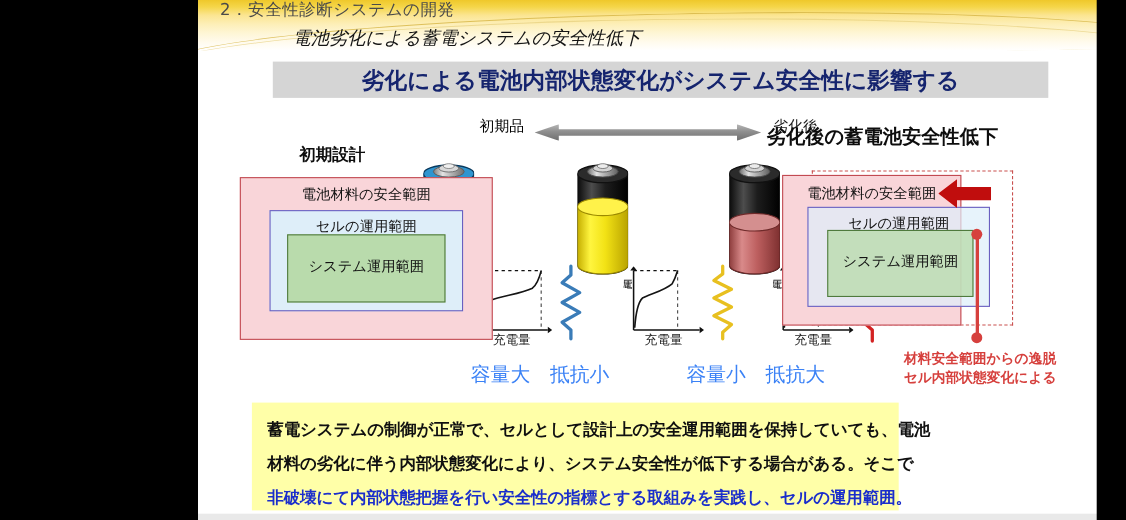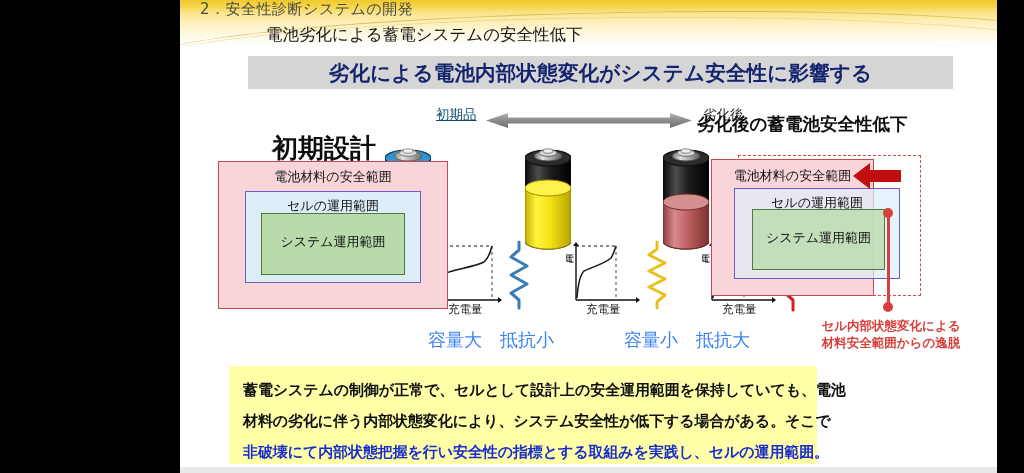--- a/index.html
+++ b/index.html
@@ -46,48 +46,48 @@
   }
   .header-section {
     position: absolute; left: 20px; top: 0px;
     font-size: 15px; color: #4a4a4a; letter-spacing: .5px;
     white-space: nowrap; z-index: 3;
   }
 
   
   .subject-line {
     position: absolute; left: 86px; top: 24px;
-    font-size: 16.5px; color: #141414; white-space: nowrap; z-index: 5;
+    font-size: 16.5px; color: #141414; white-space: nowrap; z-index: 5; font-style: italic;
   }
   .blue-title {
     position: absolute; left: 68px; top: 56px;
     width: 705px; height: 33px;
     background: #d5d5d5;
     display: flex; align-items: center; justify-content: center;
     color: #15246e; font-size: 20.5px; font-weight: bold;
     letter-spacing: .2px; white-space: nowrap;
   }
 
   
   .lbl-initial-product {
     position: absolute; left: 256px; top: 106px;
-    font-size: 13.5px; color: #0c4a6e; white-space: nowrap; text-decoration: underline;
+    font-size: 13.5px; color: #000000; white-space: nowrap;
   }
   .lbl-after-degrade {
     position: absolute; left: 523px; top: 106px;
     font-size: 13.5px; color: #1c1c1c; white-space: nowrap;
   }
   .grey-arrow {
     position: absolute; left: 306px; top: 113px; width: 206px; height: 15px;
   }
 
   
   .lbl-initial-design {
     position: absolute; left: 92px; top: 131px;
-    font-size: 26px; font-weight: bold; color: #0d0d0d; white-space: nowrap;
+    font-size: 15px; font-weight: bold; color: #0d0d0d; white-space: nowrap;
   }
   .lbl-after-safety {
     position: absolute; left: 517px; top: 112px;
     font-size: 17.5px; font-weight: bold; color: #0d0d0d; white-space: nowrap;
   }
 
   
   .range-outer {
     position: absolute;
     background: #f9d5d9; border: 1.4px solid #c24a52;
@@ -387,22 +387,22 @@
     <div class="red-arrow">
       <svg width="48" height="28" viewBox="0 0 48 28">
         <polygon points="0,14 17,1 17,8 48,8 48,20 17,20 17,27" fill="#c00d0d"></polygon>
       </svg>
     </div>
 
     <div class="callout-dot-top"></div>
     <div class="callout-line"></div>
     <div class="callout-dot-bot"></div>
     <div class="callout-text">
+      <div>材料安全範囲からの逸脱</div>
       <div>セル内部状態変化による</div>
-      <div>材料安全範囲からの逸脱</div>
     </div>
 
     <div class="summary-box">
       <div class="summary-line black">蓄電システムの制御が正常で、セルとして設計上の安全運用範囲を保持していても、電池</div>
       <div class="summary-line black">材料の劣化に伴う内部状態変化により、システム安全性が低下する場合がある。そこで</div>
       <div class="summary-line blue">非破壊にて内部状態把握を行い安全性の指標とする取組みを実践し、セルの運用範囲。</div>
     </div>
 
     <div class="slide-bottom-strip"></div>
   </div>

